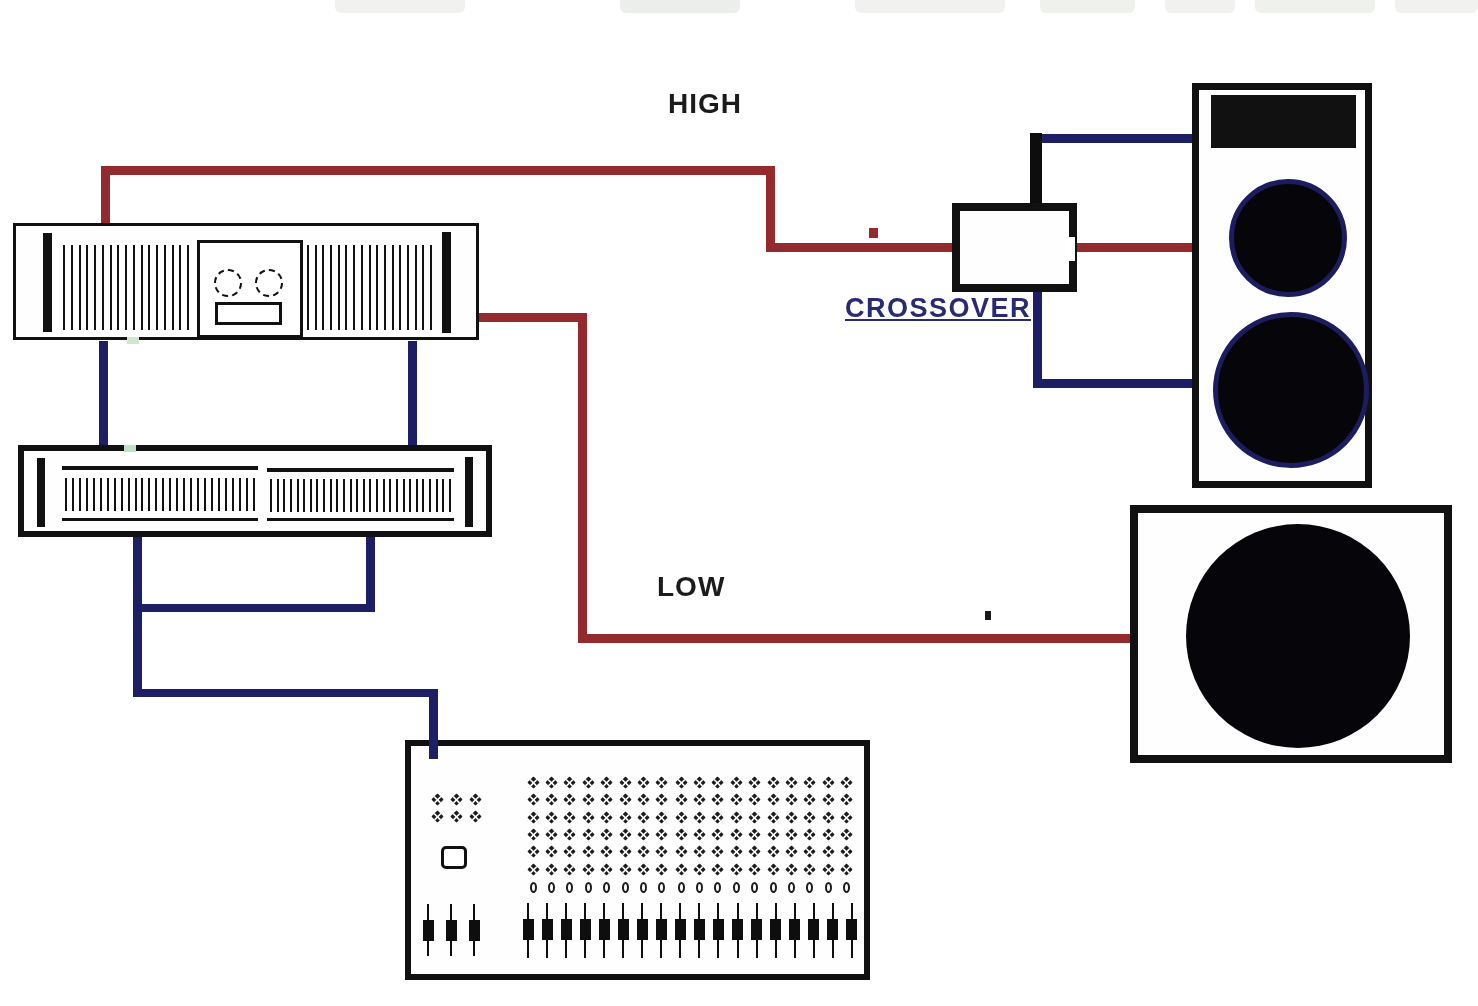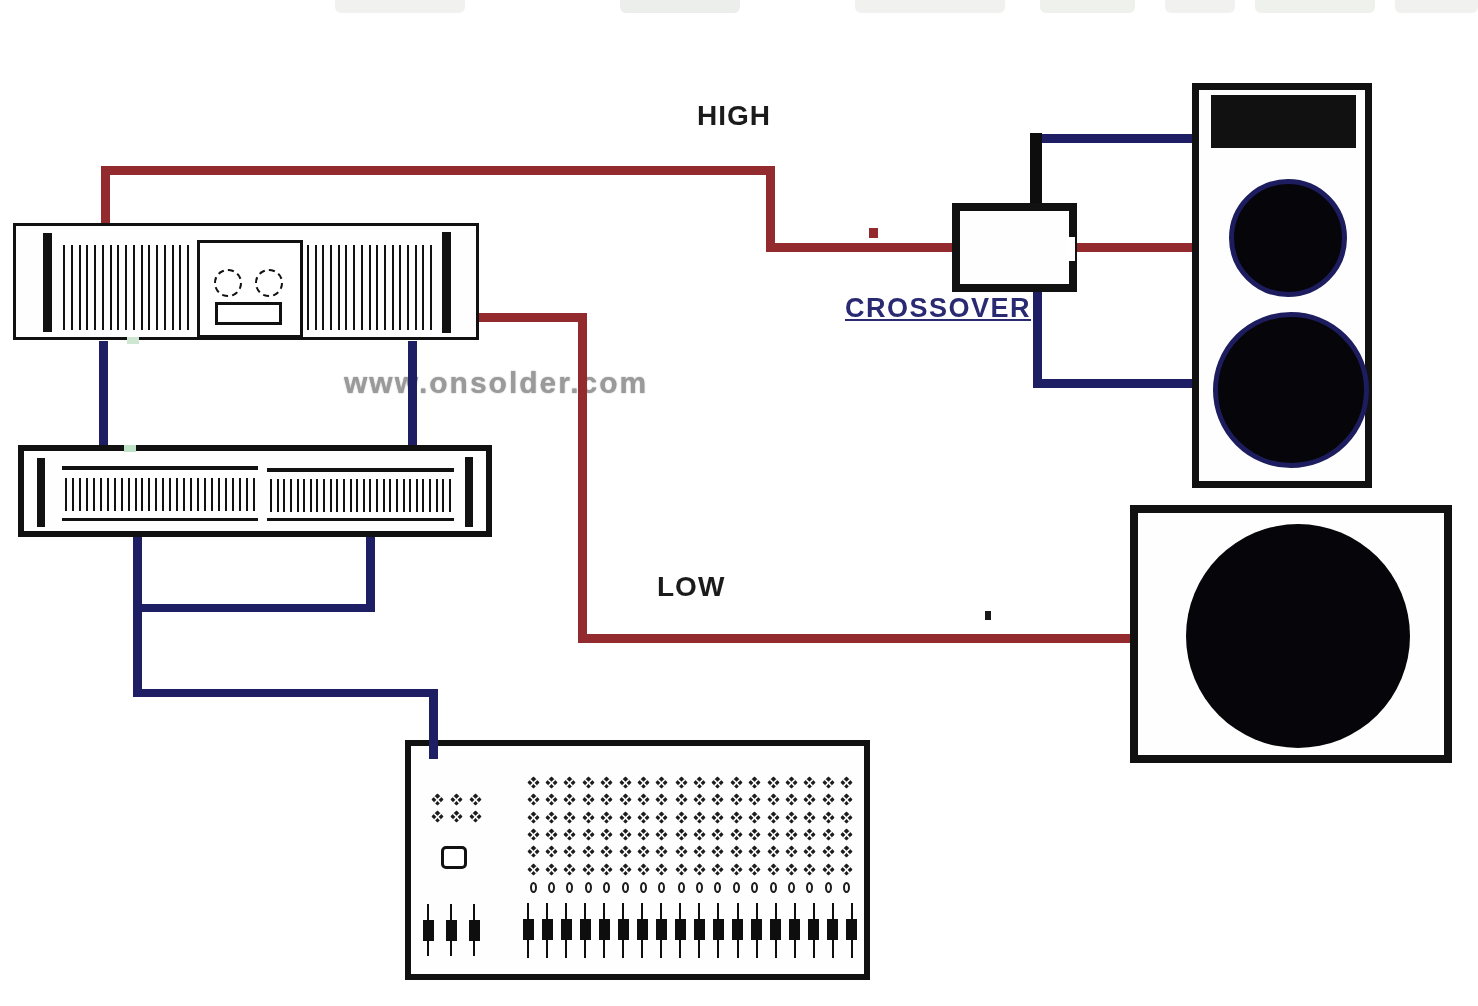--- a/index.html
+++ b/index.html
@@ -57,21 +57,20 @@
 <div class="canvas">
 
   <div class="smudge" style="left:335px;width:130px;"></div>
   <div class="smudge" style="left:620px;width:120px;background:#e9ebe7;"></div>
   <div class="smudge" style="left:855px;width:150px;"></div>
   <div class="smudge" style="left:1040px;width:95px;background:#eceee9;"></div>
   <div class="smudge" style="left:1165px;width:70px;"></div>
   <div class="smudge" style="left:1255px;width:120px;background:#eceee9;"></div>
   <div class="smudge" style="left:1395px;width:83px;"></div>
 
-  <div class="watermark" style="left:344px;top:366px;">www.onsolder.com</div>
 
   <div class="w red" style="left:101px;top:166px;width:9px;height:60px;"></div>
   <div class="w red" style="left:101px;top:166px;width:674px;height:9px;"></div>
   <div class="w red" style="left:766px;top:166px;width:9px;height:86px;"></div>
   <div class="w red" style="left:766px;top:243px;width:190px;height:9px;"></div>
   <div class="w red" style="left:869px;top:228px;width:9px;height:10px;"></div>
   <div class="w red" style="left:1073px;top:243px;width:121px;height:9px;"></div>
   <div class="w red" style="left:479px;top:313px;width:108px;height:9px;"></div>
   <div class="w red" style="left:578px;top:313px;width:9px;height:330px;"></div>
   <div class="w red" style="left:578px;top:634px;width:556px;height:9px;"></div>
@@ -378,20 +377,20 @@
       <div class="fader"></div>
       <div class="fader"></div>
       <div class="fader"></div>
       <div class="fader"></div>
       <div class="fader"></div>
       <div class="fader"></div>
       <div class="fader"></div>
       <div class="fader"></div>
     </div>
 
-  <div class="lbl high" style="left:697px;top:88px;margin-top:12px;">HIGH</div>
+  <div class="lbl high" style="left:668px;top:88px;">HIGH</div>
   <div class="lbl low" style="left:657px;top:571px;">LOW</div>
 
   <div class="artifact" style="left:985px;top:611px;width:6px;height:9px;background:#1a1a1a;"></div>
   <div class="artifact" style="left:127px;top:337px;width:12px;height:7px;background:#cfe7d2;"></div>
   <div class="artifact" style="left:124px;top:445px;width:12px;height:7px;background:#bfe3c6;"></div>
 
 </div>
 
 </body></html>

